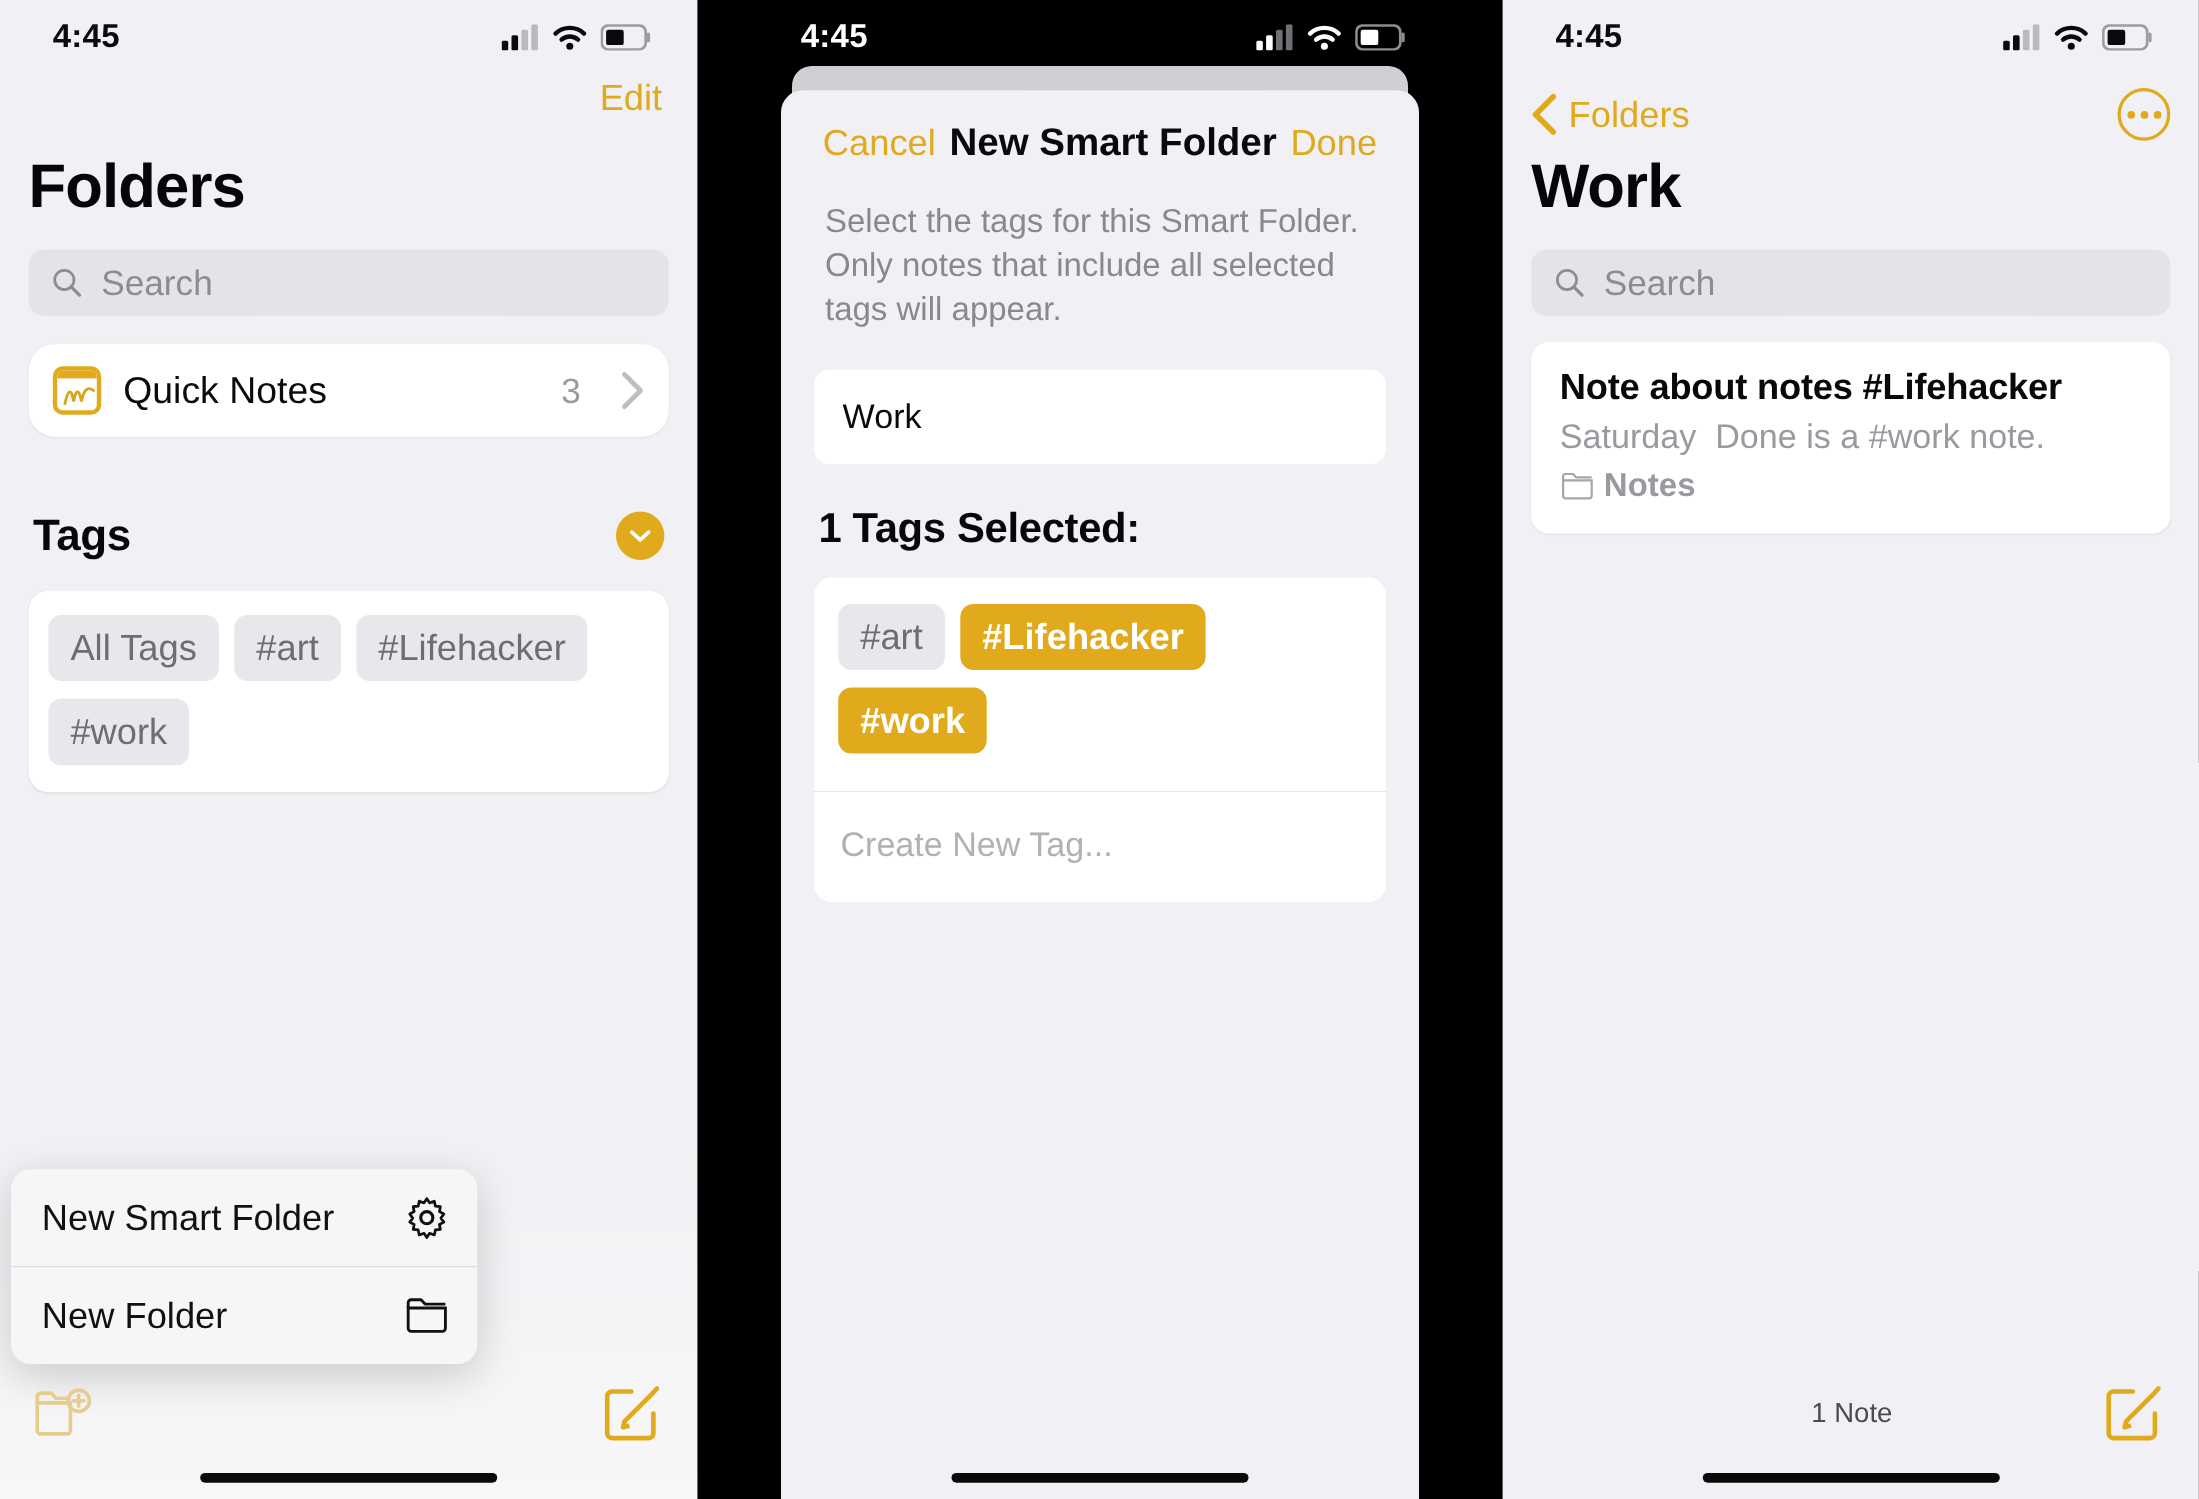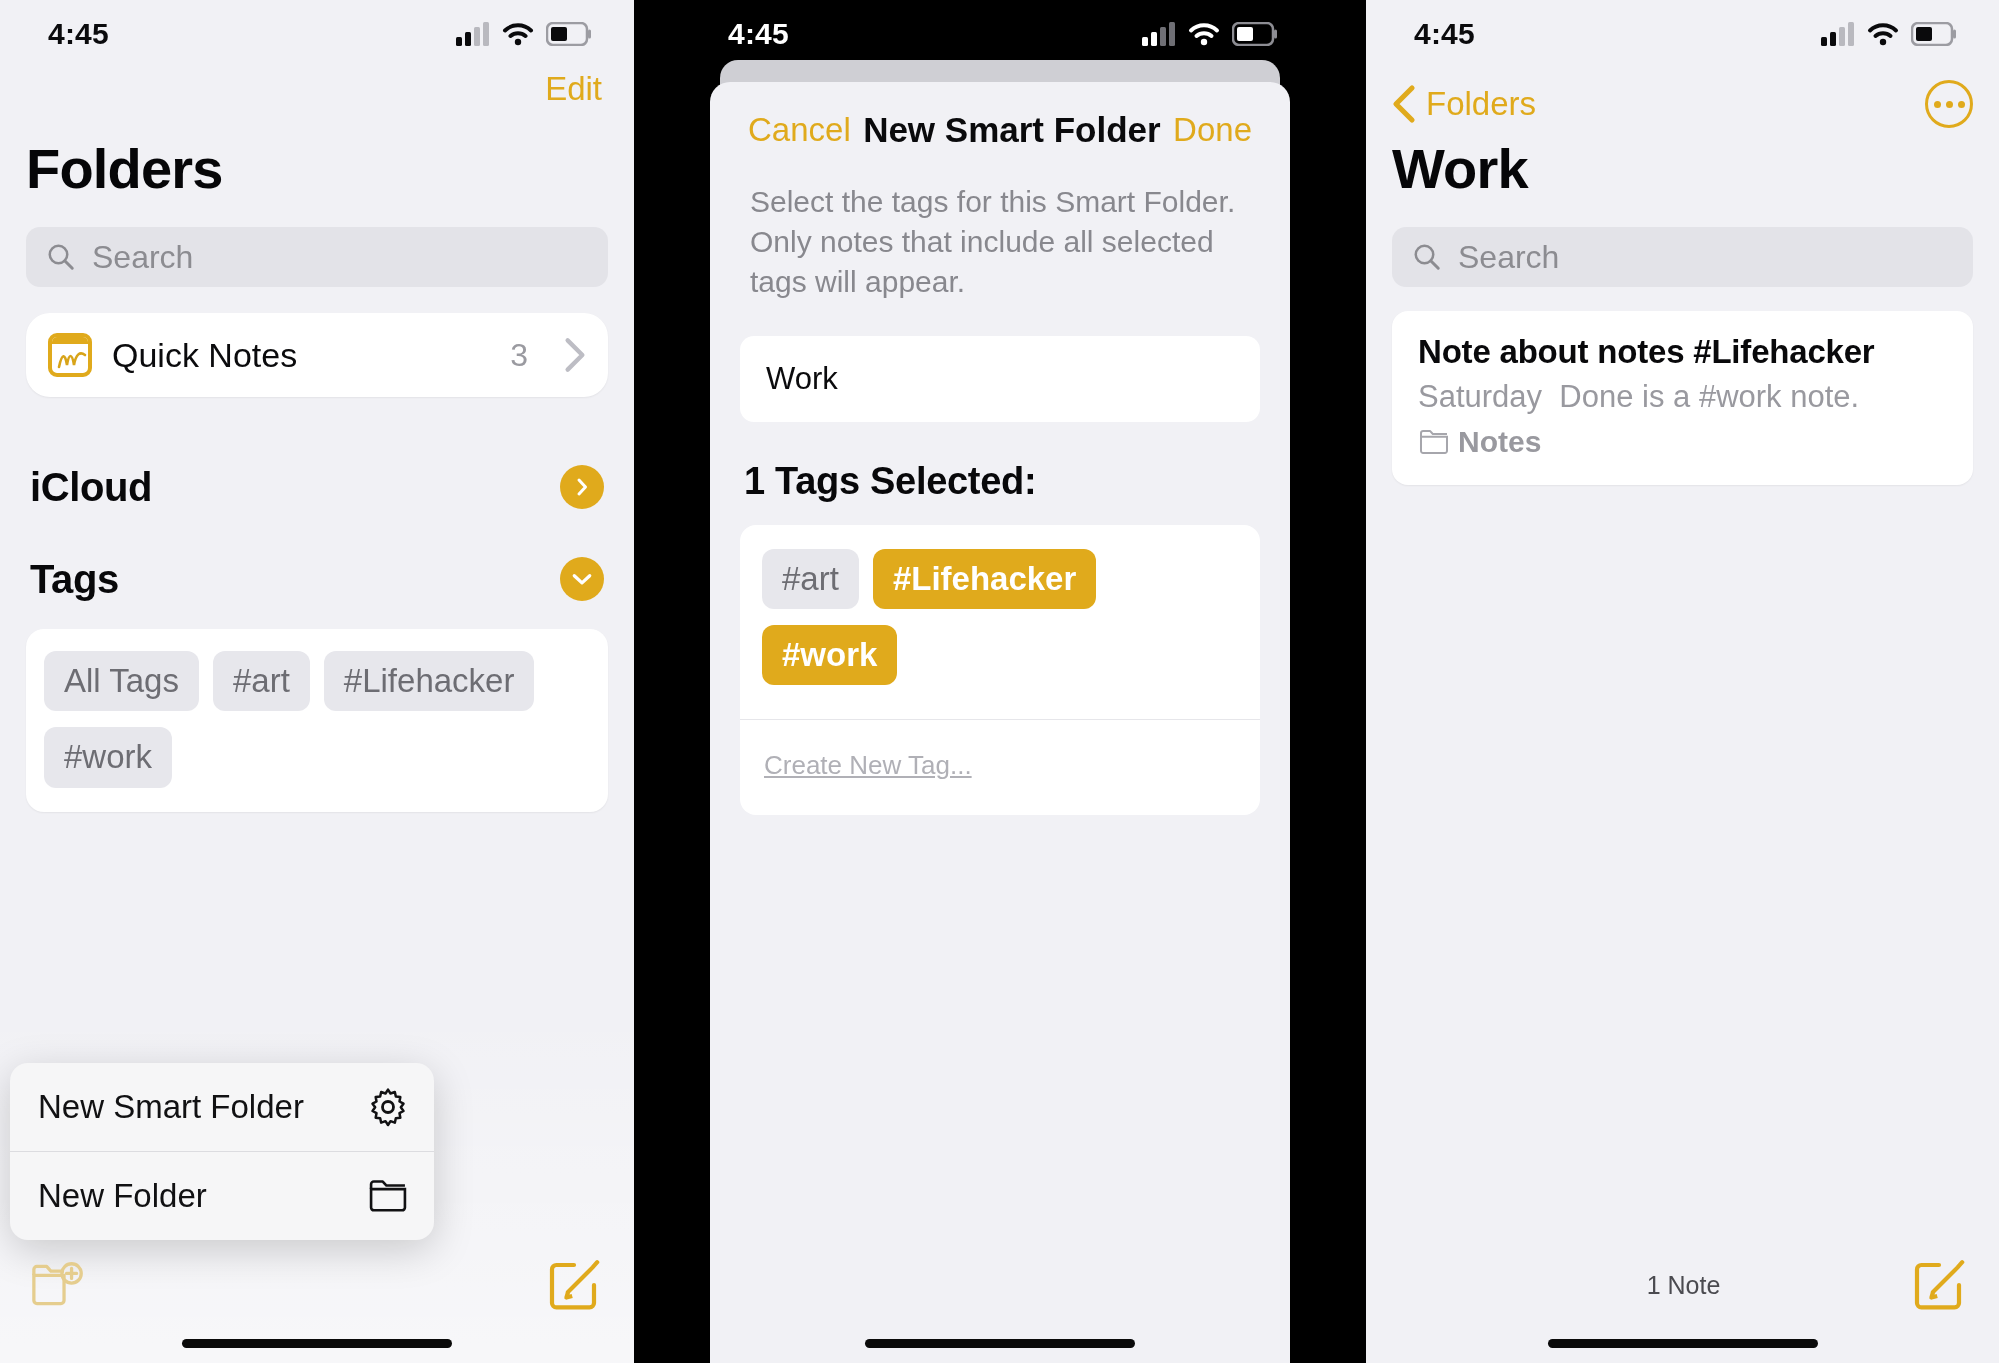--- a/index.html
+++ b/index.html
@@ -271,23 +271,22 @@
     padding: 24px 22px 34px 22px;
   }
   .chip.sel {
     background: #e0aa1c;
     color: #fff;
     font-weight: 700;
   }
   .create-row {
     border-top: 1px solid #e6e6ea;
     padding: 30px 24px 34px 24px;
-    font-size: 26px;
+    font-size: 31px;
     color: #b0b0b6;
-    text-decoration: underline;
   }
   .home-indicator.light { background: #0a0a0a; }
 
   
   .backrow {
     display: flex;
     align-items: center;
     justify-content: space-between;
     padding: 10px 26px 0 26px;
     height: 62px;
@@ -388,28 +387,20 @@
           </svg>
         </span>
         <span class="row-label">Quick Notes</span>
         <span class="row-count">3</span>
         <svg width="22" height="38" viewBox="0 0 12 20">
           <path d="M2 2 L10 10 L2 18" fill="none" stroke="#bdbdc4" stroke-width="2.4" stroke-linecap="round" stroke-linejoin="round"></path>
         </svg>
       </div>
     </div>
 
-    <div class="section-head">
-      <div class="t">iCloud</div>
-      <div class="circle-btn">
-        <svg width="20" height="20" viewBox="0 0 12 20">
-          <path d="M3 3 L9.5 10 L3 17" fill="none" stroke="#fff" stroke-width="3" stroke-linecap="round" stroke-linejoin="round"></path>
-        </svg>
-      </div>
-    </div>
 
     <div class="section-head">
       <div class="t">Tags</div>
       <div class="circle-btn">
         <svg width="22" height="22" viewBox="0 0 20 12">
           <path d="M3 3 L10 9.5 L17 3" fill="none" stroke="#fff" stroke-width="3" stroke-linecap="round" stroke-linejoin="round"></path>
         </svg>
       </div>
     </div>
 

